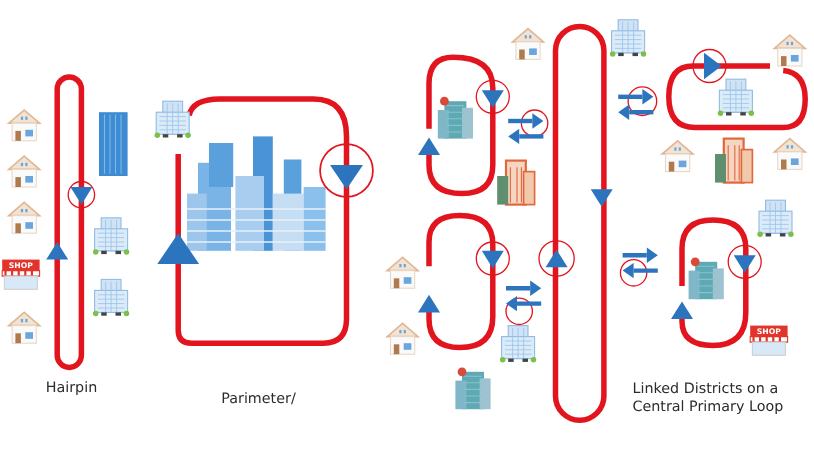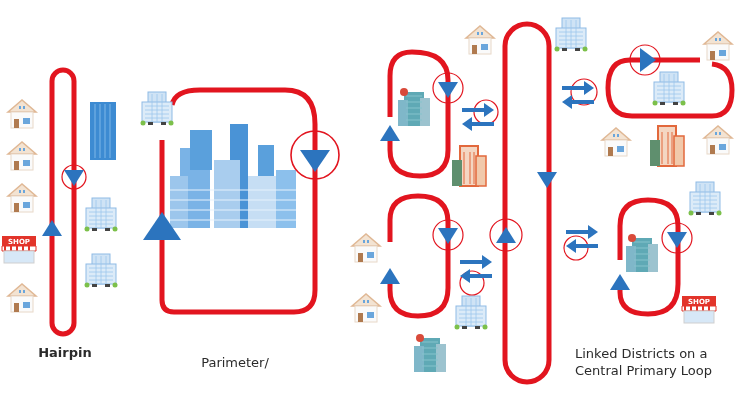--- a/index.html
+++ b/index.html
@@ -147,21 +147,21 @@
     <use href="#down" x="677" y="240"></use>
     <use href="#up" x="620" y="282"></use>
     <use href="#tower-teal" x="626" y="232"></use>
     <use href="#office" x="690" y="182"></use>
     <use href="#shop" x="682" y="296"></use>
     <circle cx="576" cy="248" r="12" fill="none" stroke="#e2151f" stroke-width="1.2"></circle>
     <use href="#swap" x="566" y="232"></use>
   </g>
 </svg>
 
-<div class="label" style="left:30px;top:344px;width:70px;font-weight:bold;">Hairpin</div>
+<div class="label" style="left:30px;top:344px;width:70px;">Hairpin</div>
 <div class="label" style="left:180px;top:322px;width:110px;margin-top:32px;">
   <div>Parimeter/</div>
 </div>
 <div class="label left" style="left:575px;top:345px;width:170px;">
   <div>Linked Districts on a</div>
   <div>Central Primary Loop</div>
 </div>
 </div>
 
 </body></html>

